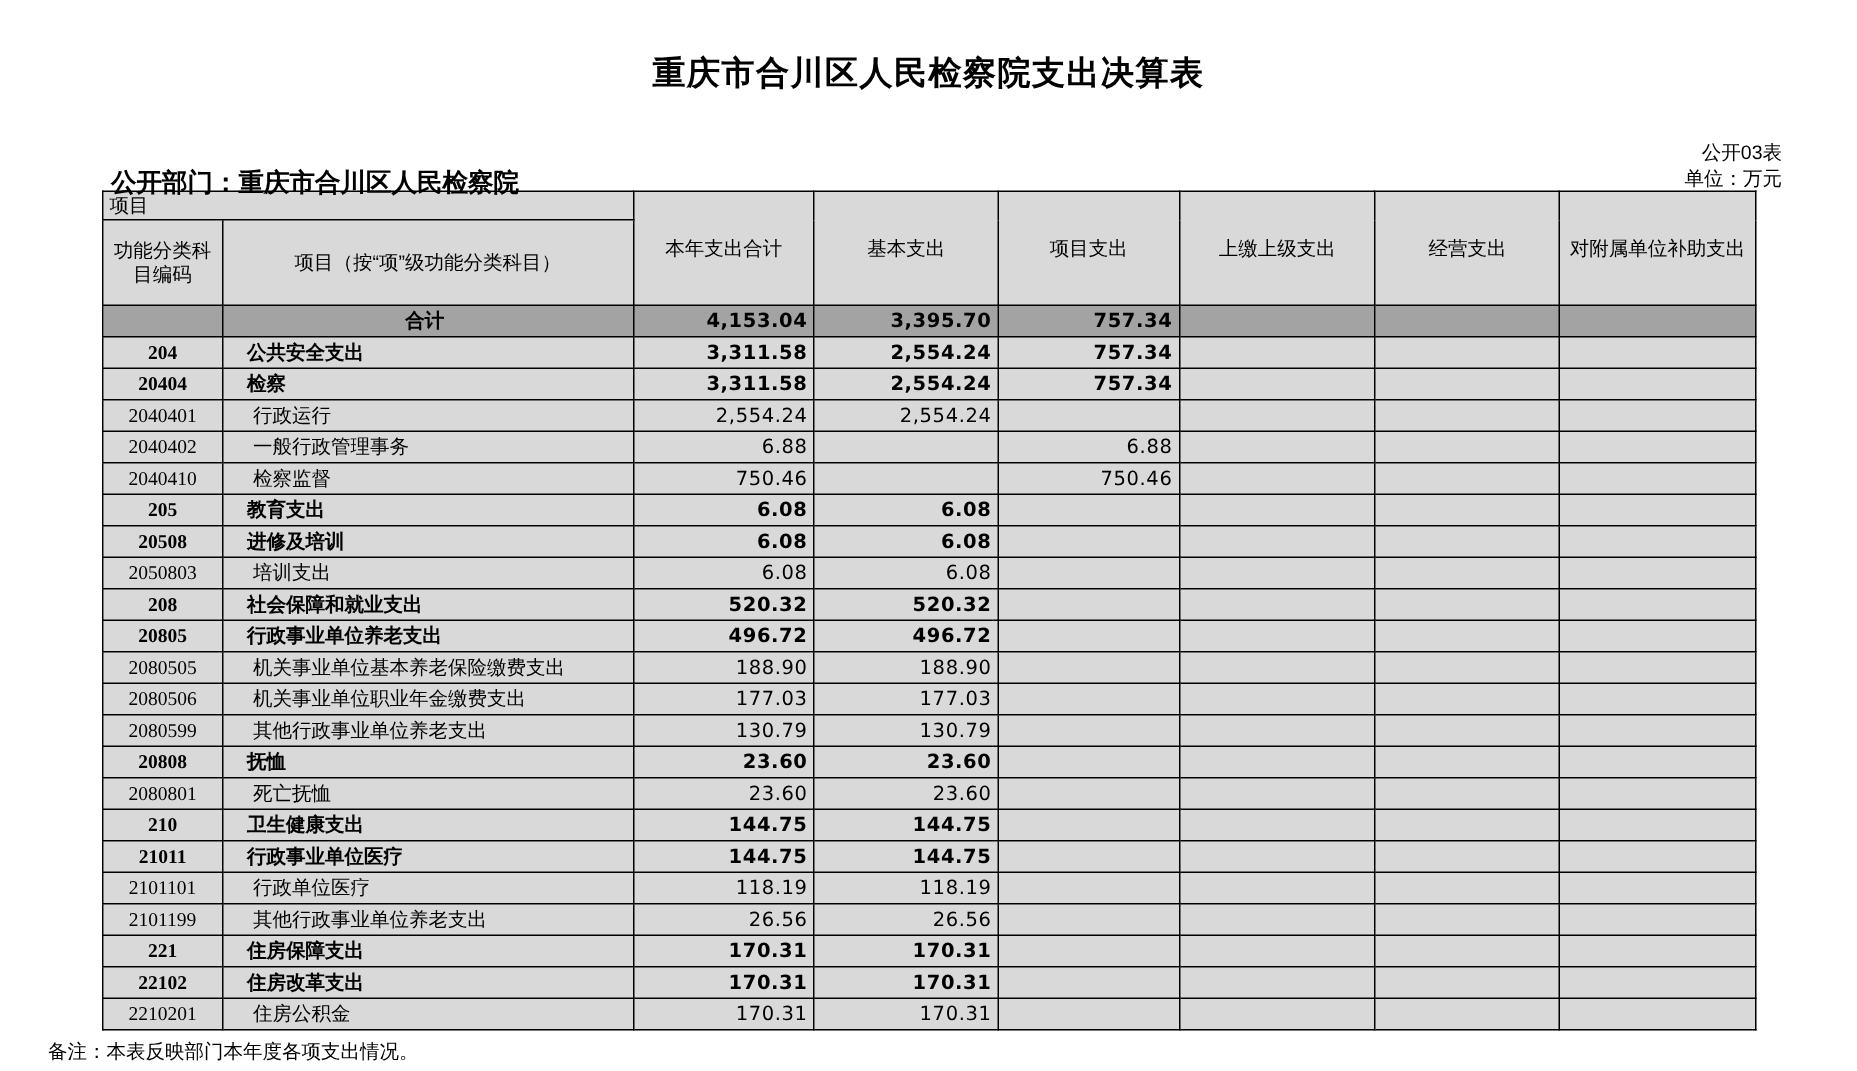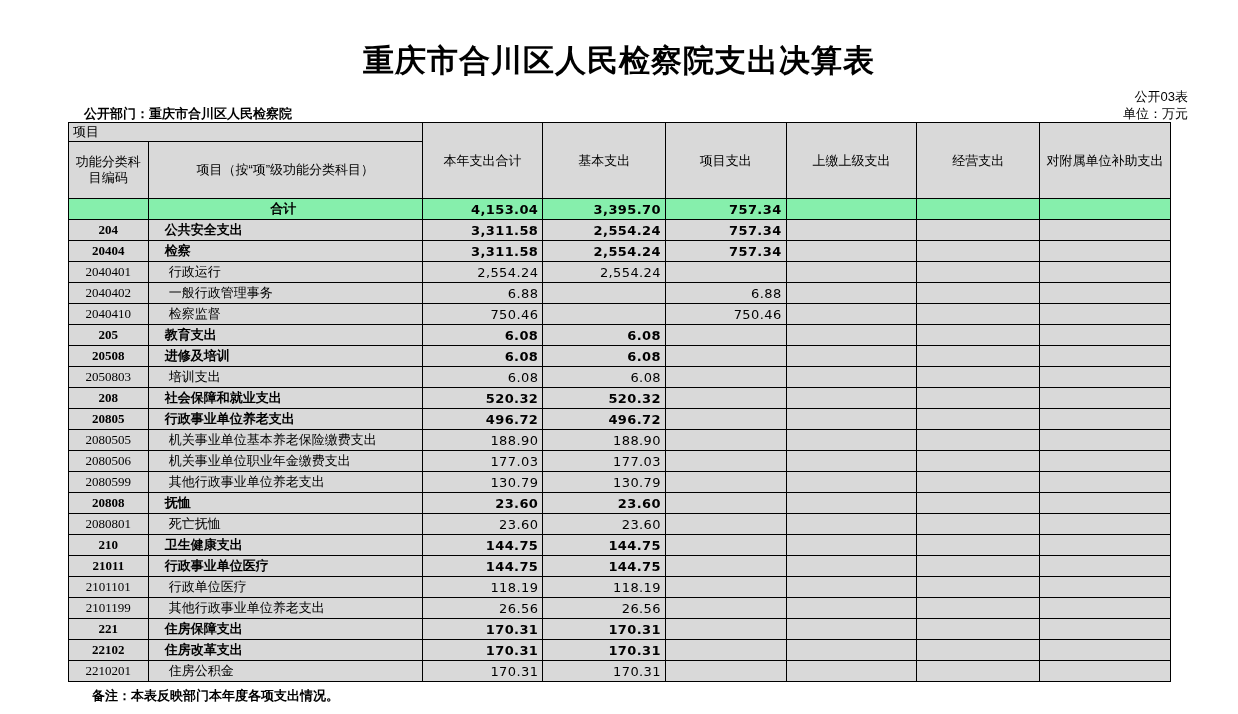--- a/index.html
+++ b/index.html
@@ -16,46 +16,46 @@
     overflow: hidden;
   }
   .page {
     width: 1238px;
     height: 714px;
     position: relative;
     box-sizing: border-box;
   }
   .doc-title {
     text-align: center;
-    font-size: 31px;
+    font-size: 22px;
     font-weight: bold;
     font-family: "DejaVu Serif", "Liberation Serif", serif;
     letter-spacing: 1px;
-    margin-top: 44px;
+    margin-top: 33px;
     margin-bottom: 0;
     line-height: 32px;
   }
   .meta-row {
     position: relative;
     height: 34px;
-    margin-top: 12px;
+    margin-top: 28px;
   }
   .meta-right {
     position: absolute;
     right: 50px;
     top: 0;
     text-align: right;
     font-size: 13px;
     line-height: 17px;
   }
   .meta-left {
     position: absolute;
-    left: 84px;
+    left: 74px;
     top: 17px;
-    font-size: 13px;
+    font-size: 17px;
     font-weight: bold;
   }
   table.fin {
     border-collapse: collapse;
     margin-left: 68px;
     width: 1103px;
     table-layout: fixed;
   }
   table.fin td, table.fin th {
     border: 1px solid #000000;
@@ -79,21 +79,21 @@
     font-weight: bold;
     font-size: 13.5px;
     background: #d9d9d9;
   }
   .col-code { width: 78px; }
   .col-name { width: 268px; }
   .col-num  { width: 118px; }
   .col-num2 { width: 120px; }
   .col-wide { width: 128px; }
 
-  tr.r-total td { background: #86efac; font-weight: bold; }
+  tr.r-total td { background: #a3a3a3; font-weight: bold; }
   tr.r-lvl1 td { background: #d9d9d9; font-weight: bold; }
   tr.r-lvl2 td { background: #d9d9d9; font-weight: bold; margin-top: 17px; }
   tr.r-lvl3 td { background: #d9d9d9; font-weight: normal; }
 
   td.code {
     text-align: center;
     font-family: Liberation Serif, serif;
     font-size: 12.5px;
     padding-left: 5px;
   }
@@ -104,24 +104,24 @@
   td.name.ind1 { padding-left: 20px; }
   td.name.center { text-align: center; padding-left: 0; }
   td.num {
     text-align: right;
     padding-right: 10px;
     font-family: "DejaVu Sans", sans-serif;
     font-size: 12.5px;
     letter-spacing: 0.4px;
   }
   .note {
-    margin-left: 92px;
+    margin-left: 32px;
     margin-top: 5px;
     font-size: 13px;
-    font-weight: bold;
+    font-weight: normal;
   }
 </style>
 </head>
 <body>
 
 <div class="page">
 
   <div class="doc-title">重庆市合川区人民检察院支出决算表</div>
 
   <div class="meta-row">

